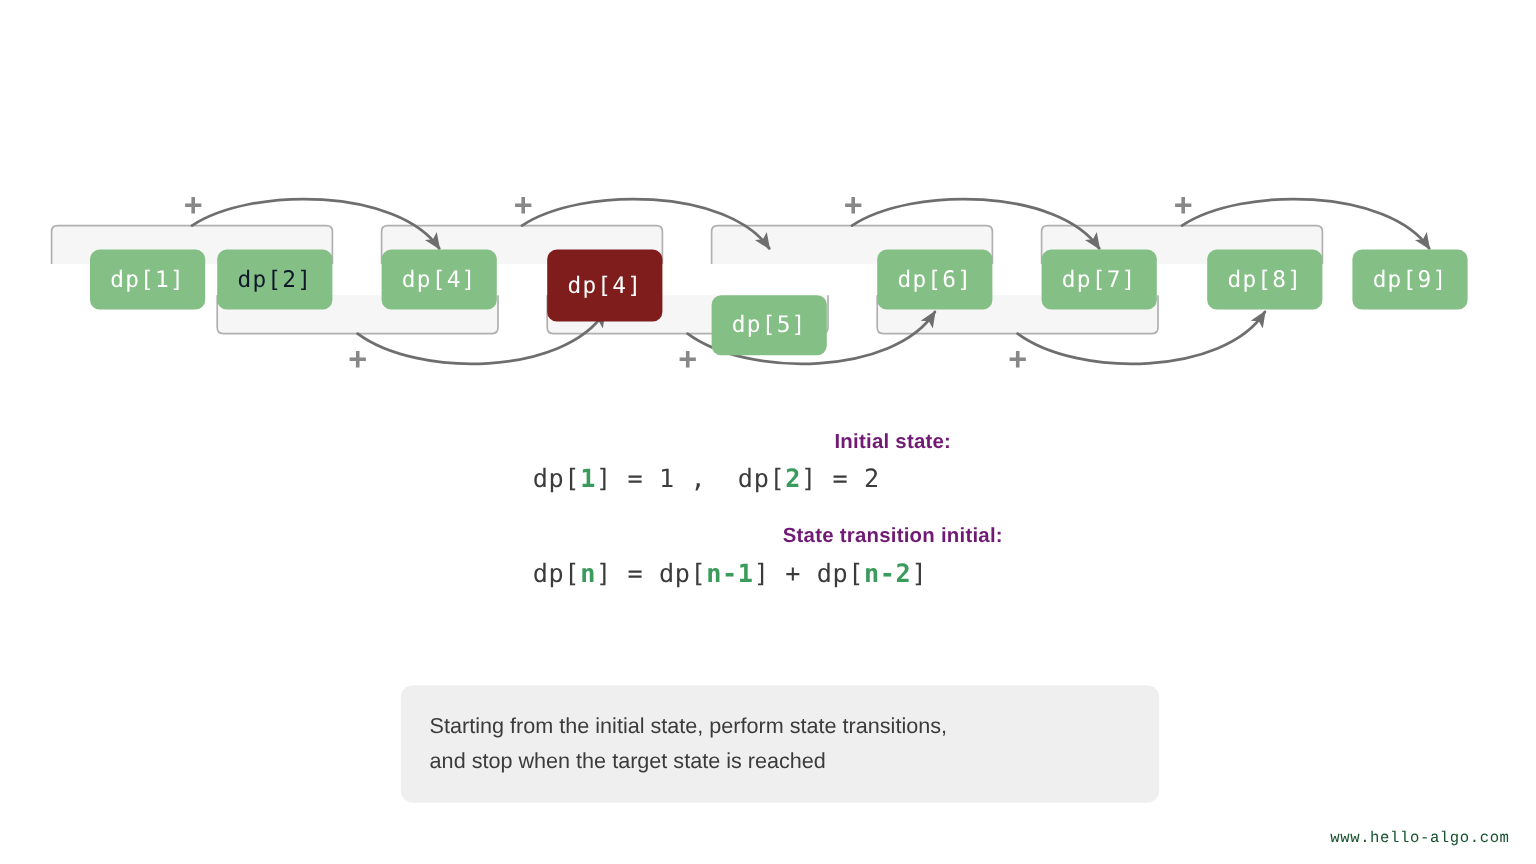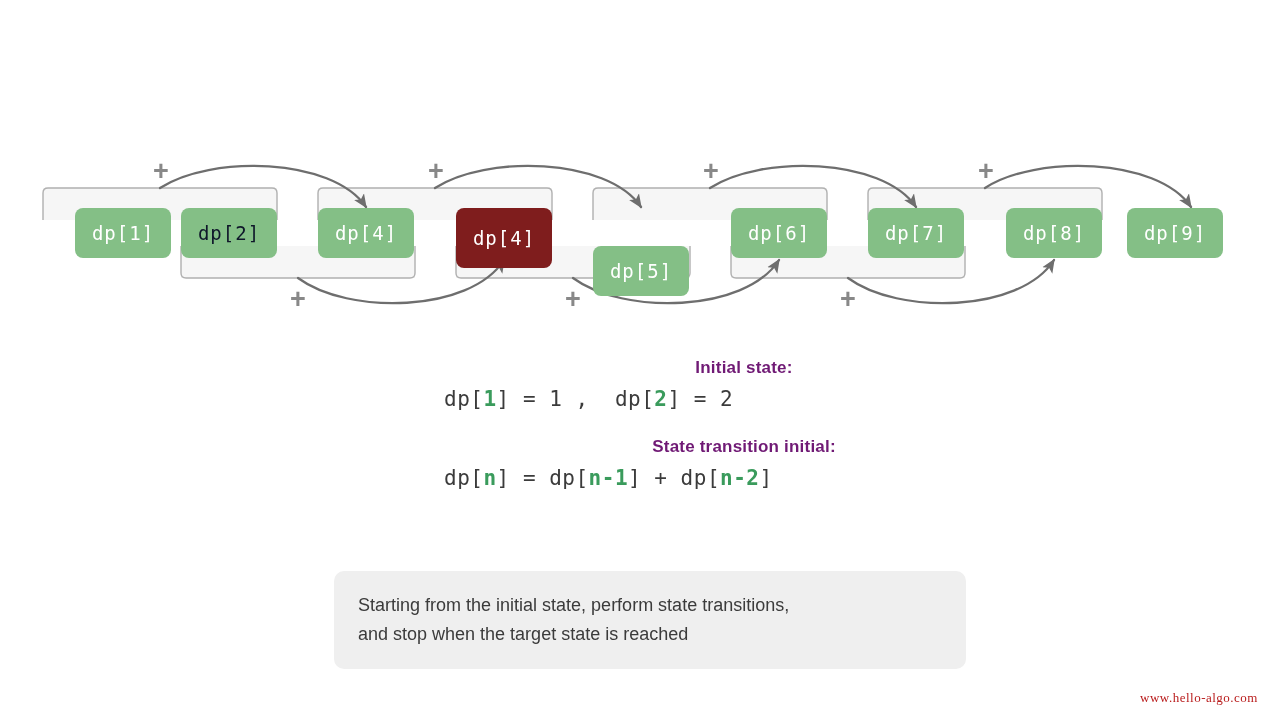--- a/index.html
+++ b/index.html
@@ -111,23 +111,23 @@
     line-height: 1.6;
     color: #3b3b3b;
     white-space: pre-line;
   }
 
   
   #watermark {
     position: absolute;
     right: 22px;
     bottom: 14px;
-    font-family: Liberation Serif, serif;
+    font-family: Liberation Mono, monospace;
     font-size: 13px;
-    color: #b91c1c;
+    color: #14532d;
     letter-spacing: 0.5px;
   }
 </style>
 </head>
 <body>
 
 <div id="stage">
 
   <div id="diagram-layer">
     <svg id="diagram-svg" width="1280" height="340">

